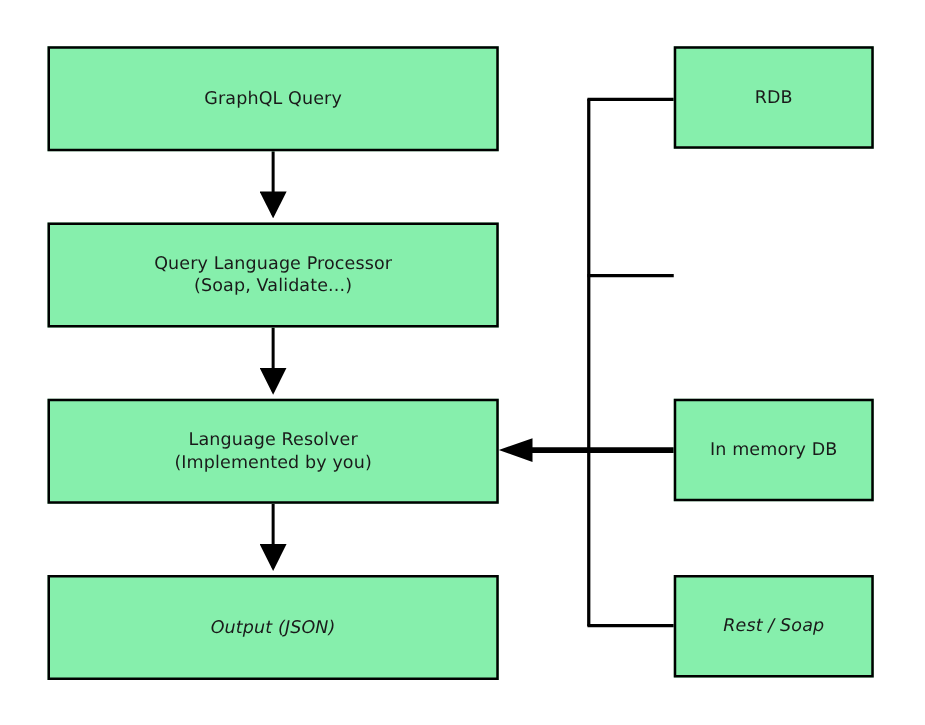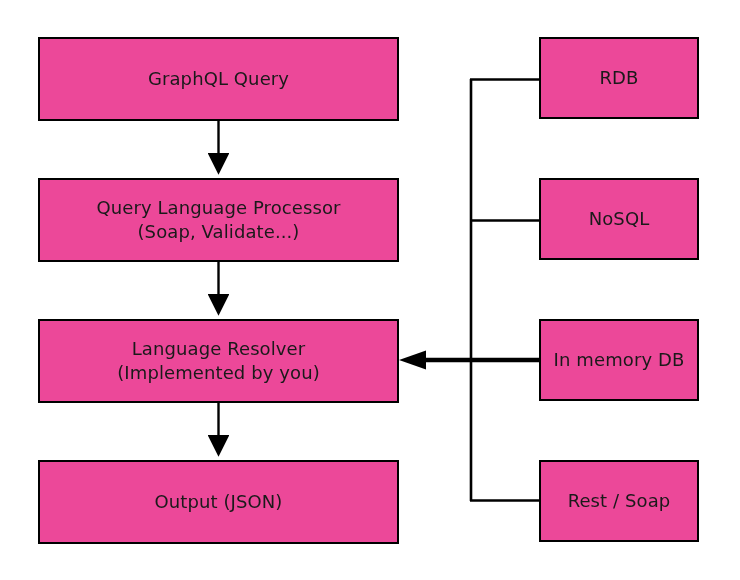--- a/index.html
+++ b/index.html
@@ -21,41 +21,41 @@
     left: 0;
     top: 0;
     width: 740px;
     height: 580px;
     pointer-events: none;
   }
   .node {
     position: absolute;
     box-sizing: border-box;
     border: 2.5px solid #000000;
-    background: #ec4899;
+    background: #86efac;
     display: flex;
     align-items: center;
     justify-content: center;
     text-align: center;
     color: #1a1a1a;
-    font-size: 18px;
+    font-size: 14px;
     line-height: 1.32;
     letter-spacing: 0.1px;
   }
   .node .lbl {
     display: block;
     white-space: pre-line;
     padding: 0 8px;
   }
   
   .col-left { left: 38px; width: 361px; height: 84px; }
   .row1 { top: 37px; }
   .row2 { top: 178px; }
   .row3 { top: 319px; }
-  .row4 { top: 460px; }
+  .row4 { top: 460px; font-style: italic; }
   
   .col-right { left: 539px; width: 160px; height: 82px; text-align: center; }
 </style>
 </head>
 <body>
 
 <div id="canvas">
 
   <svg id="wires" viewBox="0 0 740 580" width="740" height="580" xmlns="http://www.w3.org/2000/svg">
     <defs>
@@ -102,23 +102,20 @@
   </div>
 
   <div class="node col-left row4">
     <span class="lbl">Output (JSON)</span>
   </div>
 
   <div class="node col-right row1">
     <span class="lbl">RDB</span>
   </div>
 
-  <div class="node col-right row2">
-    <span class="lbl">NoSQL</span>
-  </div>
 
   <div class="node col-right row4">
     <span class="lbl">Rest / Soap</span>
   </div>
 
   <div class="node col-right row3">
     <span class="lbl">In memory DB</span>
   </div>
 
 </div>

